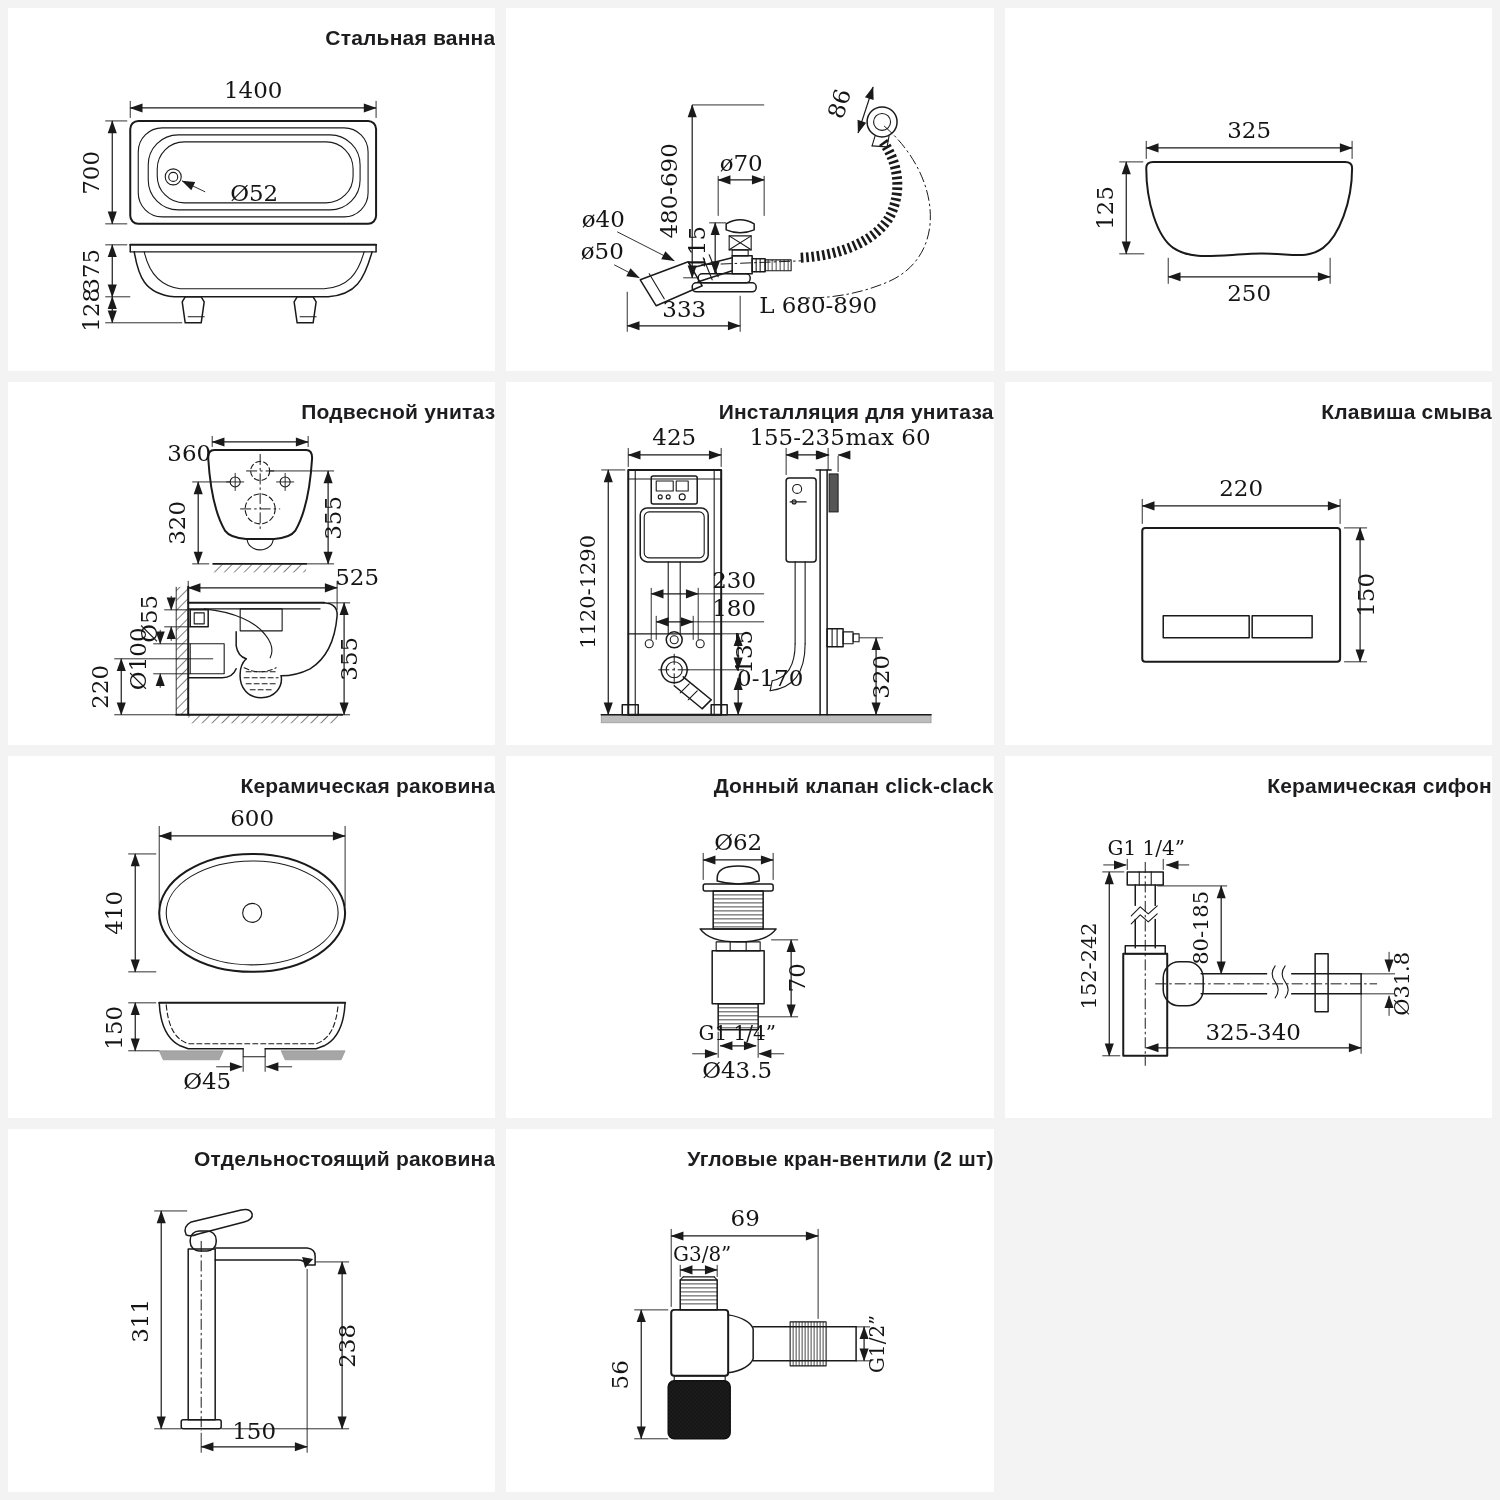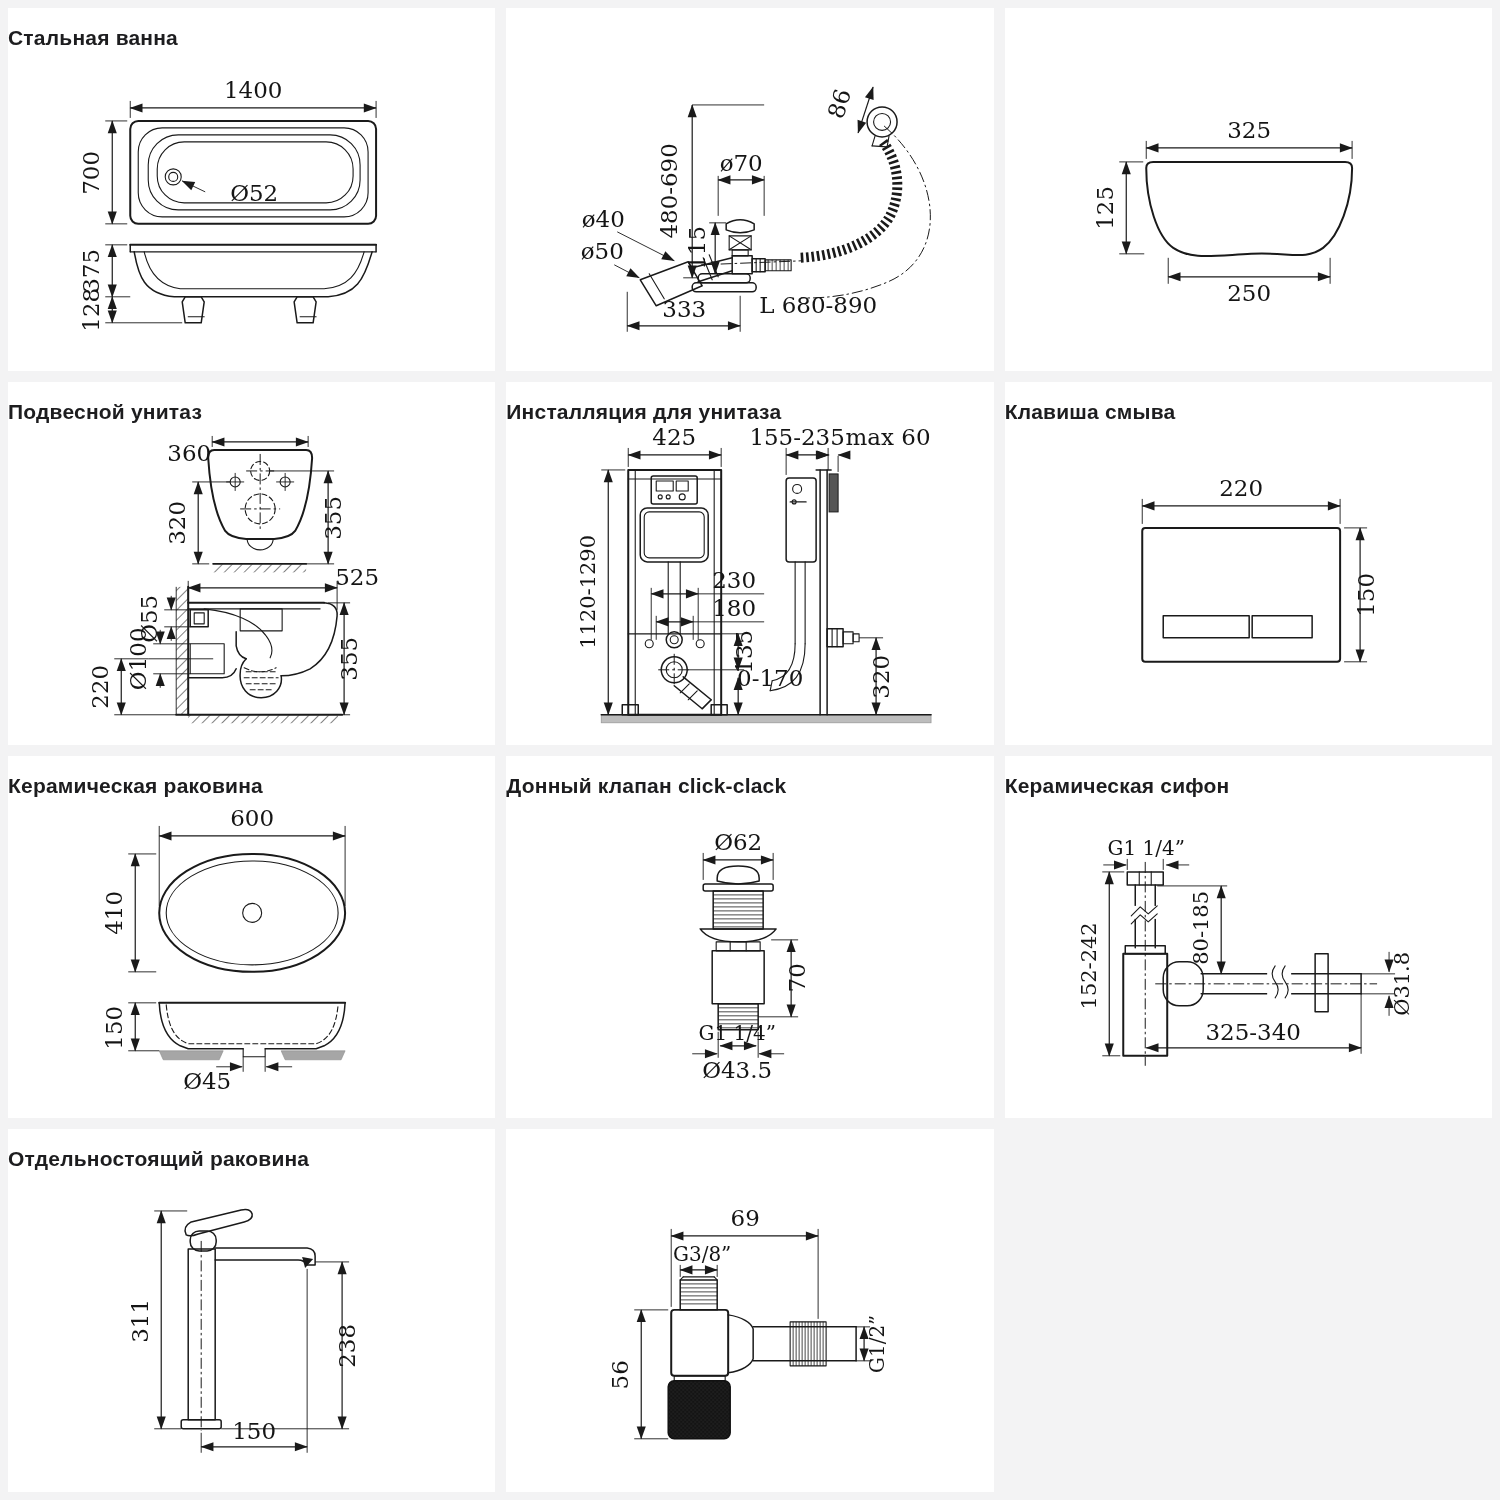--- a/index.html
+++ b/index.html
@@ -1,20 +1,20 @@
 <!DOCTYPE html>
 <html><head>
 <meta charset="utf-8">
 <style>
   html,body{margin:0;padding:0;}
   .page{width:1500px;height:1500px;box-sizing:border-box;background:#f3f3f4;padding:8px;
         display:grid;grid-template-columns:repeat(3,1fr);grid-template-rows:repeat(4,1fr);gap:11px;
         font-family:"Liberation Sans",sans-serif;}
   .card{background:#ffffff;position:relative;overflow:hidden;}
-  .ttl{position:absolute;top:18px;left:0;width:100%;margin:0;text-align:left;
+  .ttl{position:absolute;top:18px;left:0;width:100%;margin:0;text-align:right;
        font:700 21px "Liberation Sans",sans-serif;color:#1d1d1f;letter-spacing:.2px;z-index:2;}
   svg.draw{position:absolute;left:0;top:0;width:100%;height:100%;}
   .o{fill:none;stroke:#1a1a1a;stroke-width:2;stroke-linejoin:round;stroke-linecap:round;}
   .m{fill:none;stroke:#1a1a1a;stroke-width:1.5;stroke-linejoin:round;stroke-linecap:round;}
   .t{fill:none;stroke:#1a1a1a;stroke-width:1.1;stroke-linejoin:round;stroke-linecap:round;}
   .tt{fill:none;stroke:#1a1a1a;stroke-width:.8;}
   .d{fill:none;stroke:#1a1a1a;stroke-width:1.2;}
   .e{fill:none;stroke:#1a1a1a;stroke-width:.9;}
   .dd{stroke-dasharray:5 3;}
   .ddc{fill:none;stroke:#1a1a1a;stroke-width:1;stroke-dasharray:11 3 2.5 3;}
@@ -532,20 +532,21 @@
         <text class="dim" transform="translate(347 217) rotate(-90)" text-anchor="middle">238</text>
         <line class="e" x1="299" y1="140" x2="299" y2="324"></line>
           <line class="e" x1="193" y1="304" x2="193" y2="324"></line>
         <line class="d" x1="193" y1="318" x2="299" y2="318" marker-start="url(#ar)" marker-end="url(#ar)"></line>
         <text class="dim" x="246" y="310" text-anchor="middle">150</text>
       </g>
     </svg>
   </section>
 
   <section class="card">
+    <h2 class="ttl">Угловые кран-вентили (2 шт)</h2>
     <svg class="draw" viewBox="0 0 487 363">
       <g>
         <rect class="o" x="165" y="181" width="57" height="66" rx="3"></rect>
         <rect class="m" x="174" y="151" width="37" height="30"></rect>
         <line class="t" x1="177" y1="148" x2="208" y2="148"></line>
           <line class="t" x1="174" y1="151" x2="177" y2="148"></line>
           <line class="t" x1="211" y1="151" x2="208" y2="148"></line>
         <line class="tt" x1="174" y1="155" x2="211" y2="155"></line>
           <line class="tt" x1="174" y1="159" x2="211" y2="159"></line>
           <line class="tt" x1="174" y1="163" x2="211" y2="163"></line>

